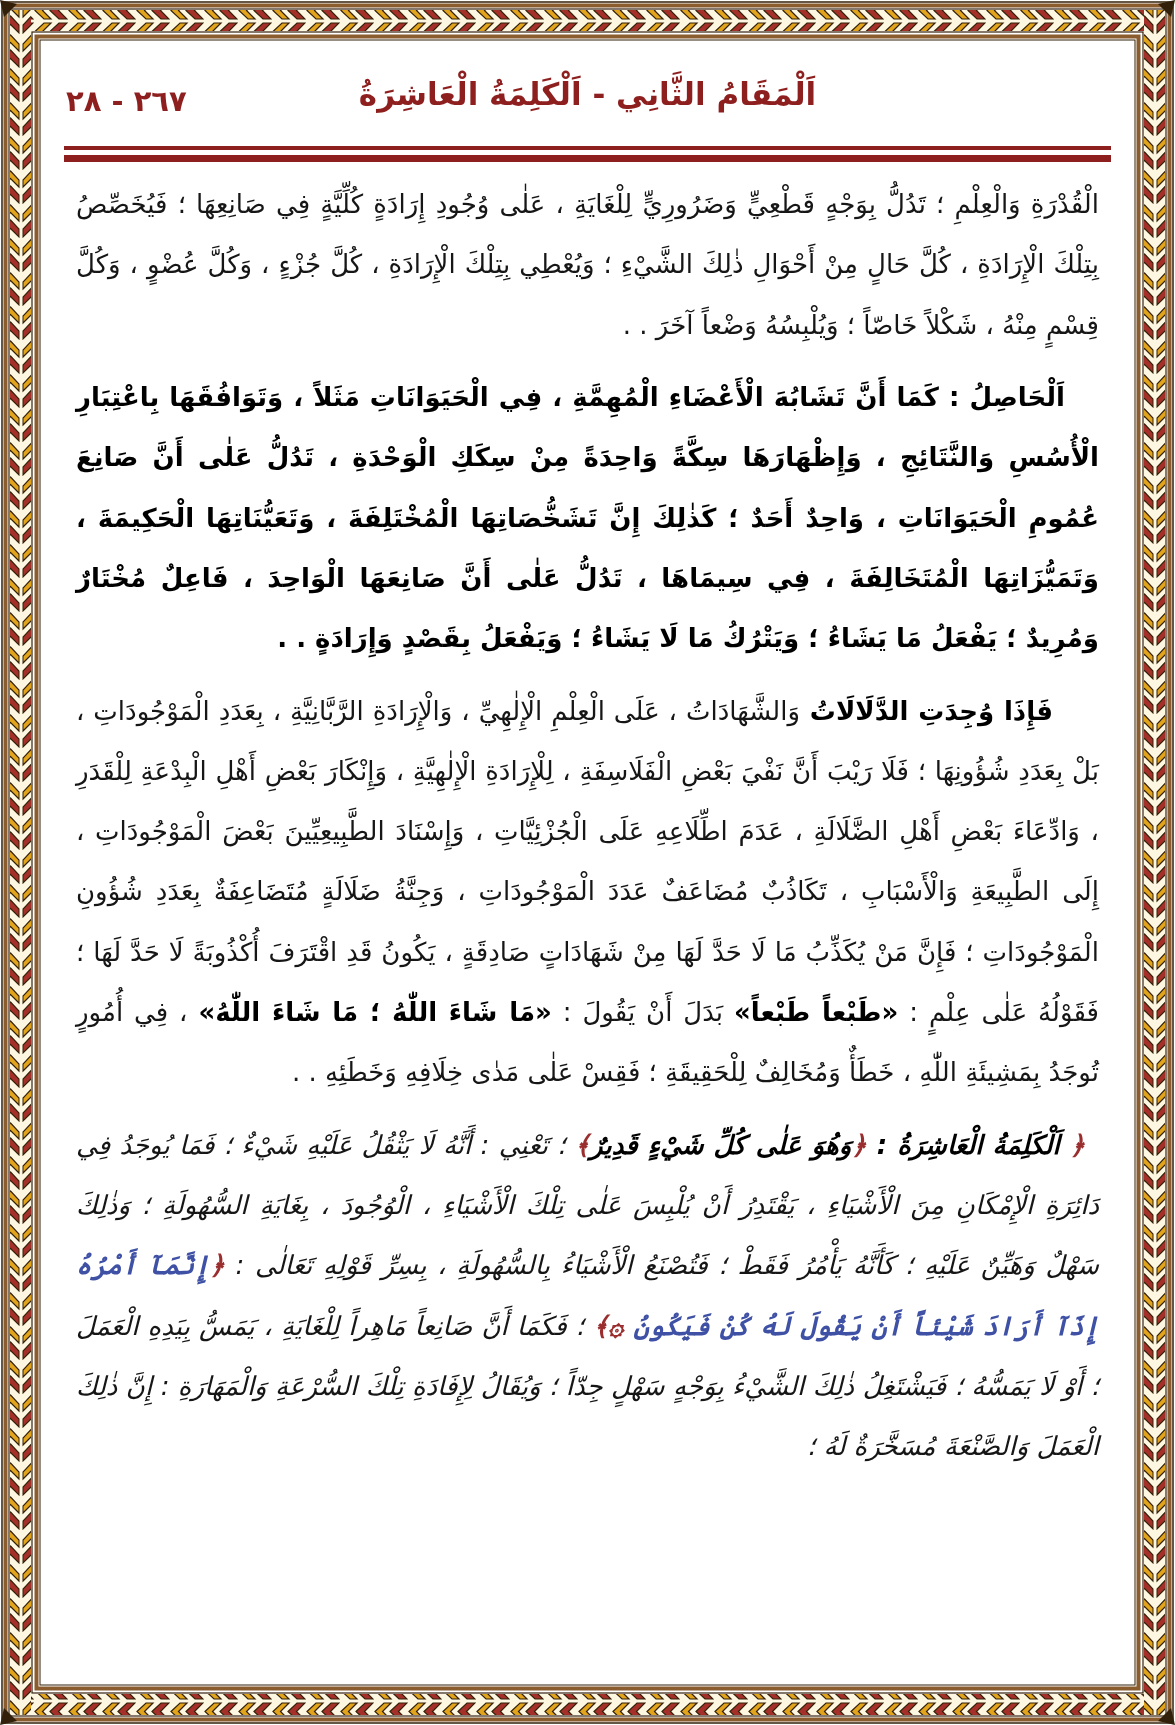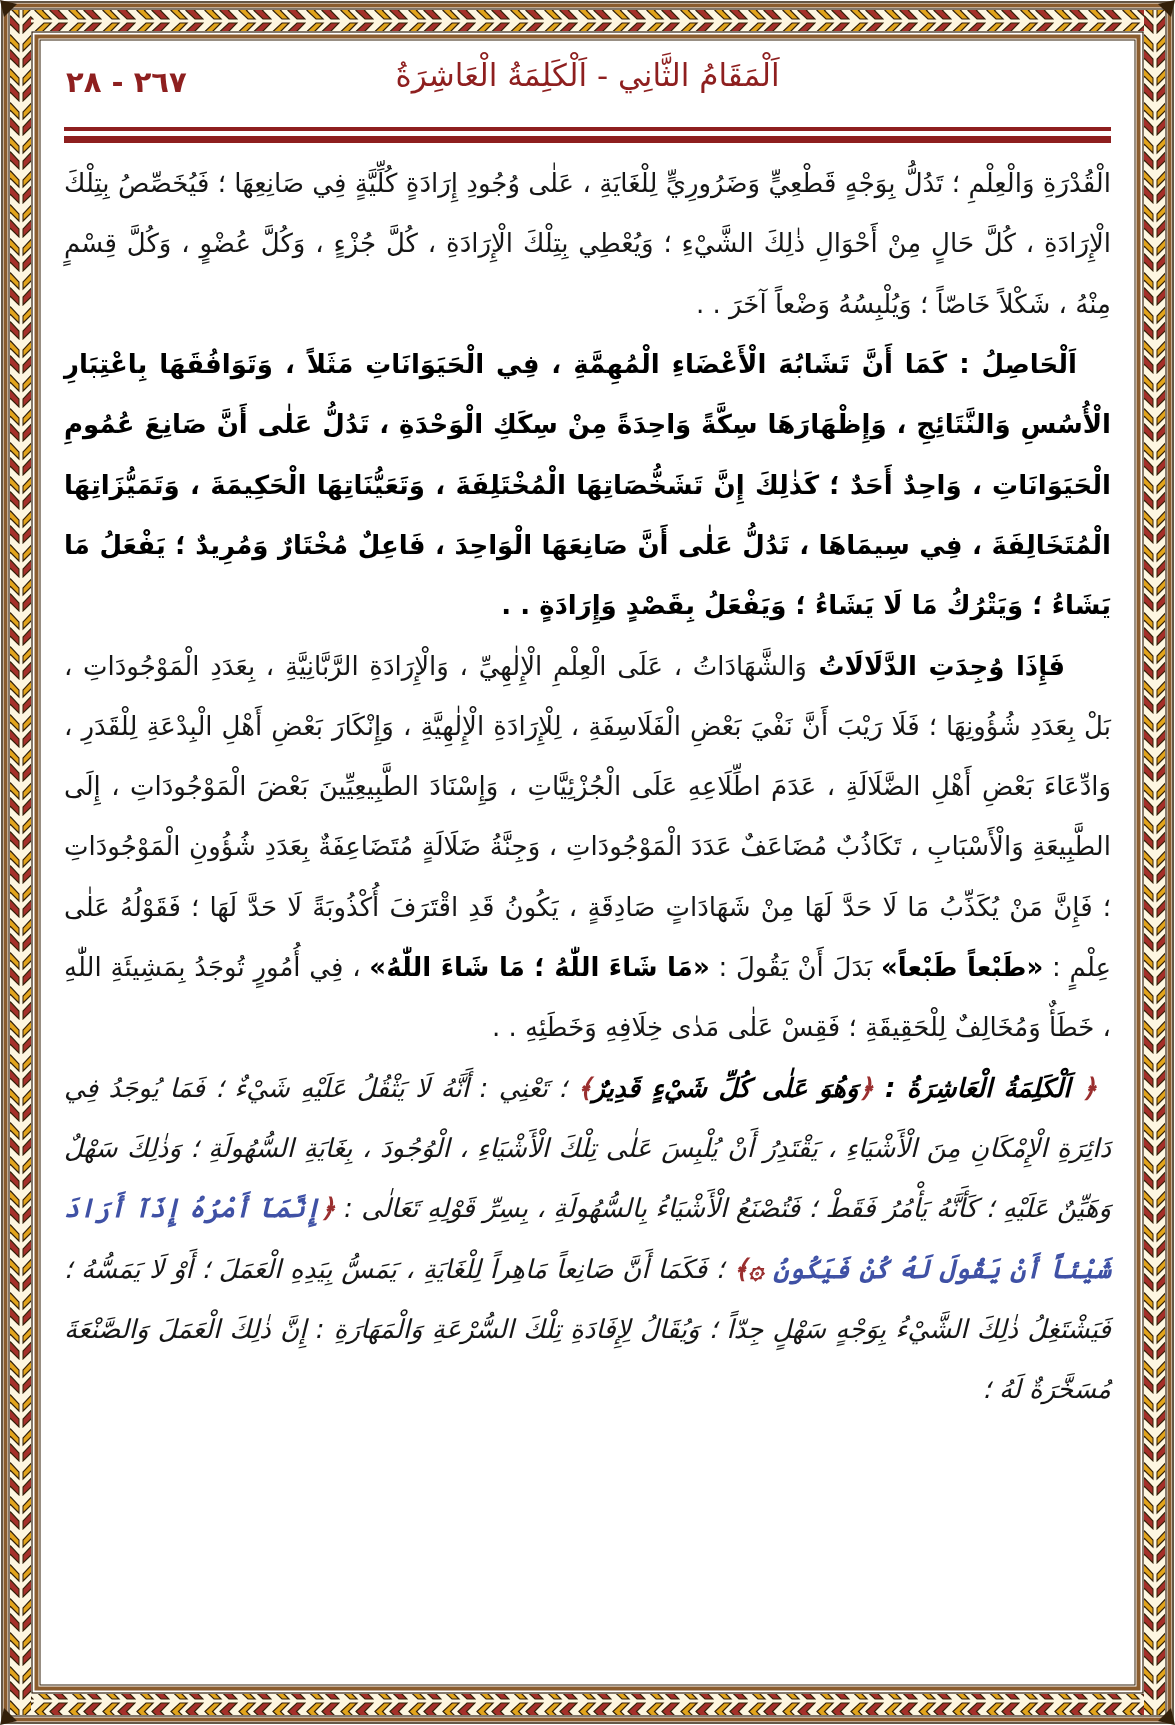--- a/index.html
+++ b/index.html
@@ -1,24 +1,24 @@
 <!DOCTYPE html>
 <html lang="ar" dir="rtl"><head>
 <meta charset="utf-8">
 <style>
   html,body{margin:0;padding:0;background:#ffffff;}
   body{width:1175px;height:1725px;position:relative;font-family:"DejaVu Sans",sans-serif;}
   .frame{position:absolute;inset:0;pointer-events:none;}
   .content{position:absolute;top:0;right:0;left:0;bottom:0;padding:54px 64px 0 64px;direction:rtl;}
-  .header{position:relative;height:54px;margin-top:3px;}
+  .header{position:relative;height:54px;margin-top:22px;}
   .page-ref{position:absolute;left:2px;top:8px;direction:ltr;font-size:29px;font-weight:700;color:#8e1f1f;}
-  .page-title{text-align:center;font-size:31px;font-weight:400;color:#8e1f1f;}
+  .page-title{text-align:center;font-size:31px;font-weight:700;color:#8e1f1f;}
   .rule{margin-top:16px;height:5px;border-top:4px solid #8e1f1f;border-bottom:7px solid #8e1f1f;}
   .body{margin-top:10px;font-size:26px;line-height:2.32;color:#161616;text-align:justify;}
-  .body p{margin:0;}
+  .body p{margin:12px;}
   p.p2{color:#9a2e2e;font-weight:700;text-indent:34px;}
   p.p3{text-indent:46px;}
   p.p4{text-indent:14px;font-style:italic;}
   .seg-red{color:#000000;font-weight:700;}
   .seg-blue{color:#3f51a5;font-weight:700;}
   .seg-orn{color:#9a2e2e;font-weight:700;}
   .seg-black{color:#161616;font-weight:400;}
 </style>
 </head>
 <body>

